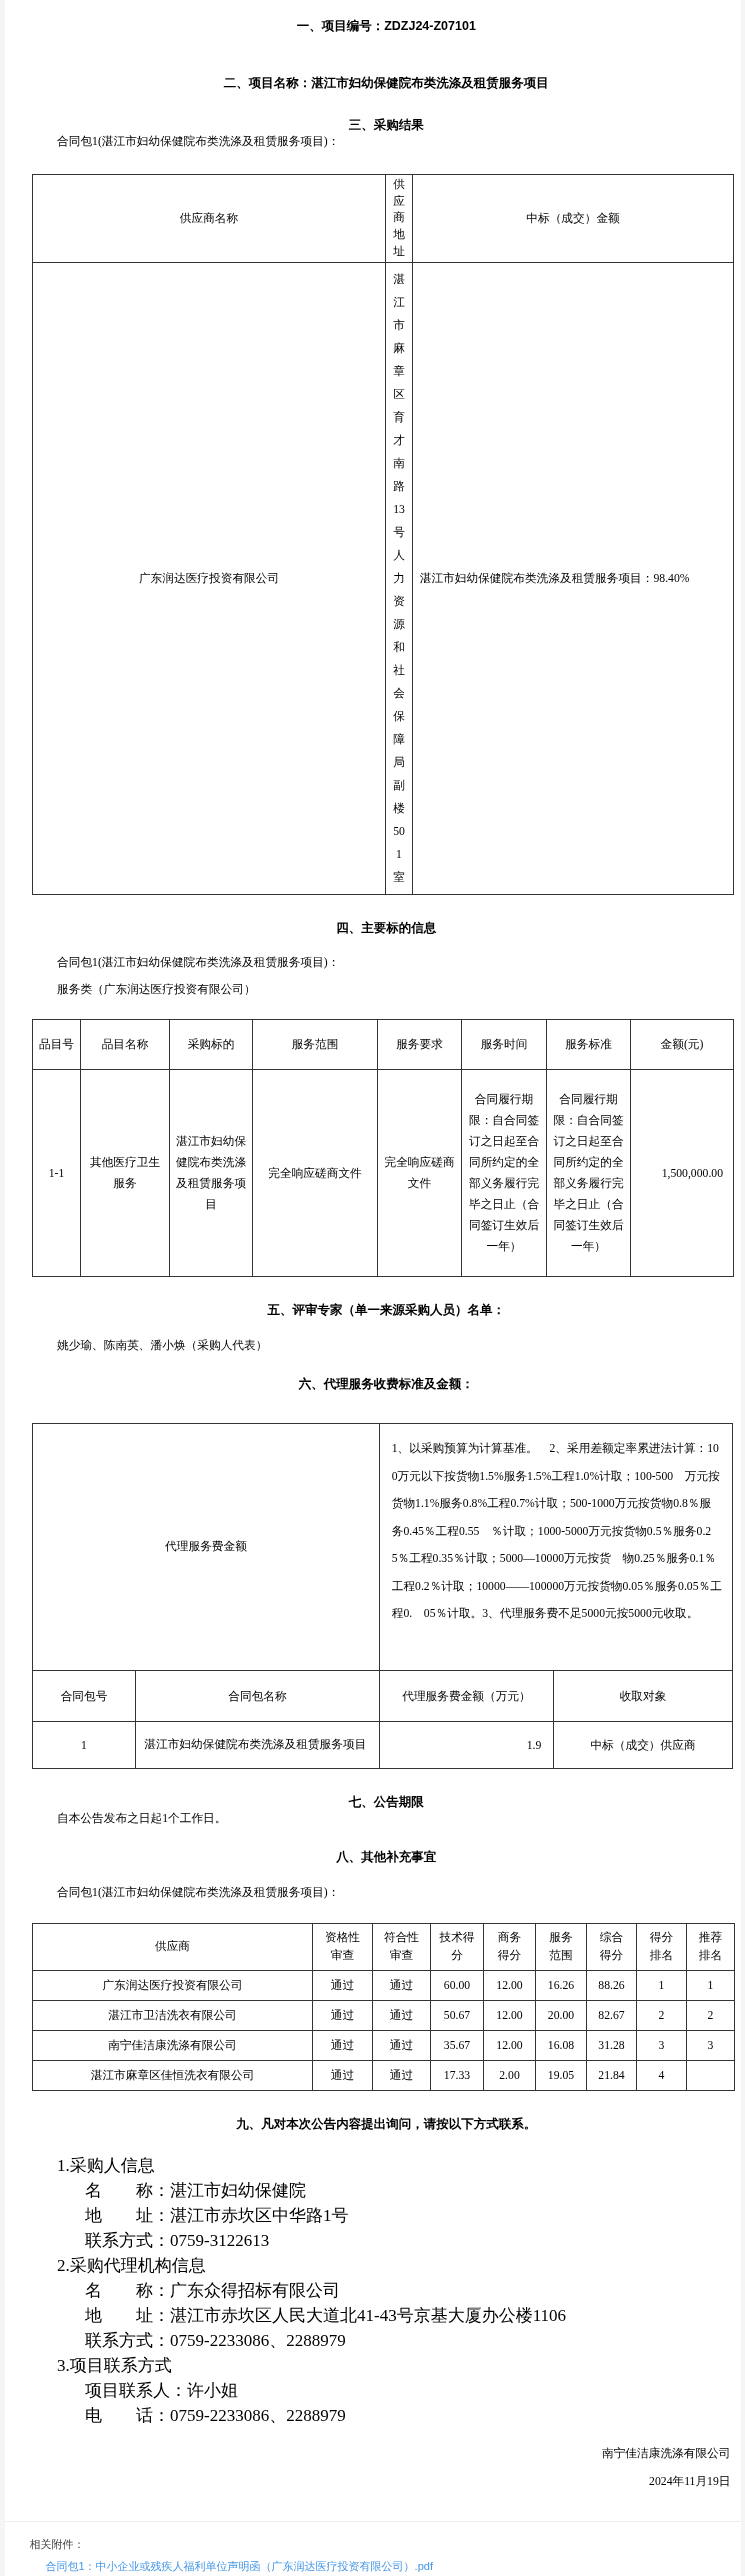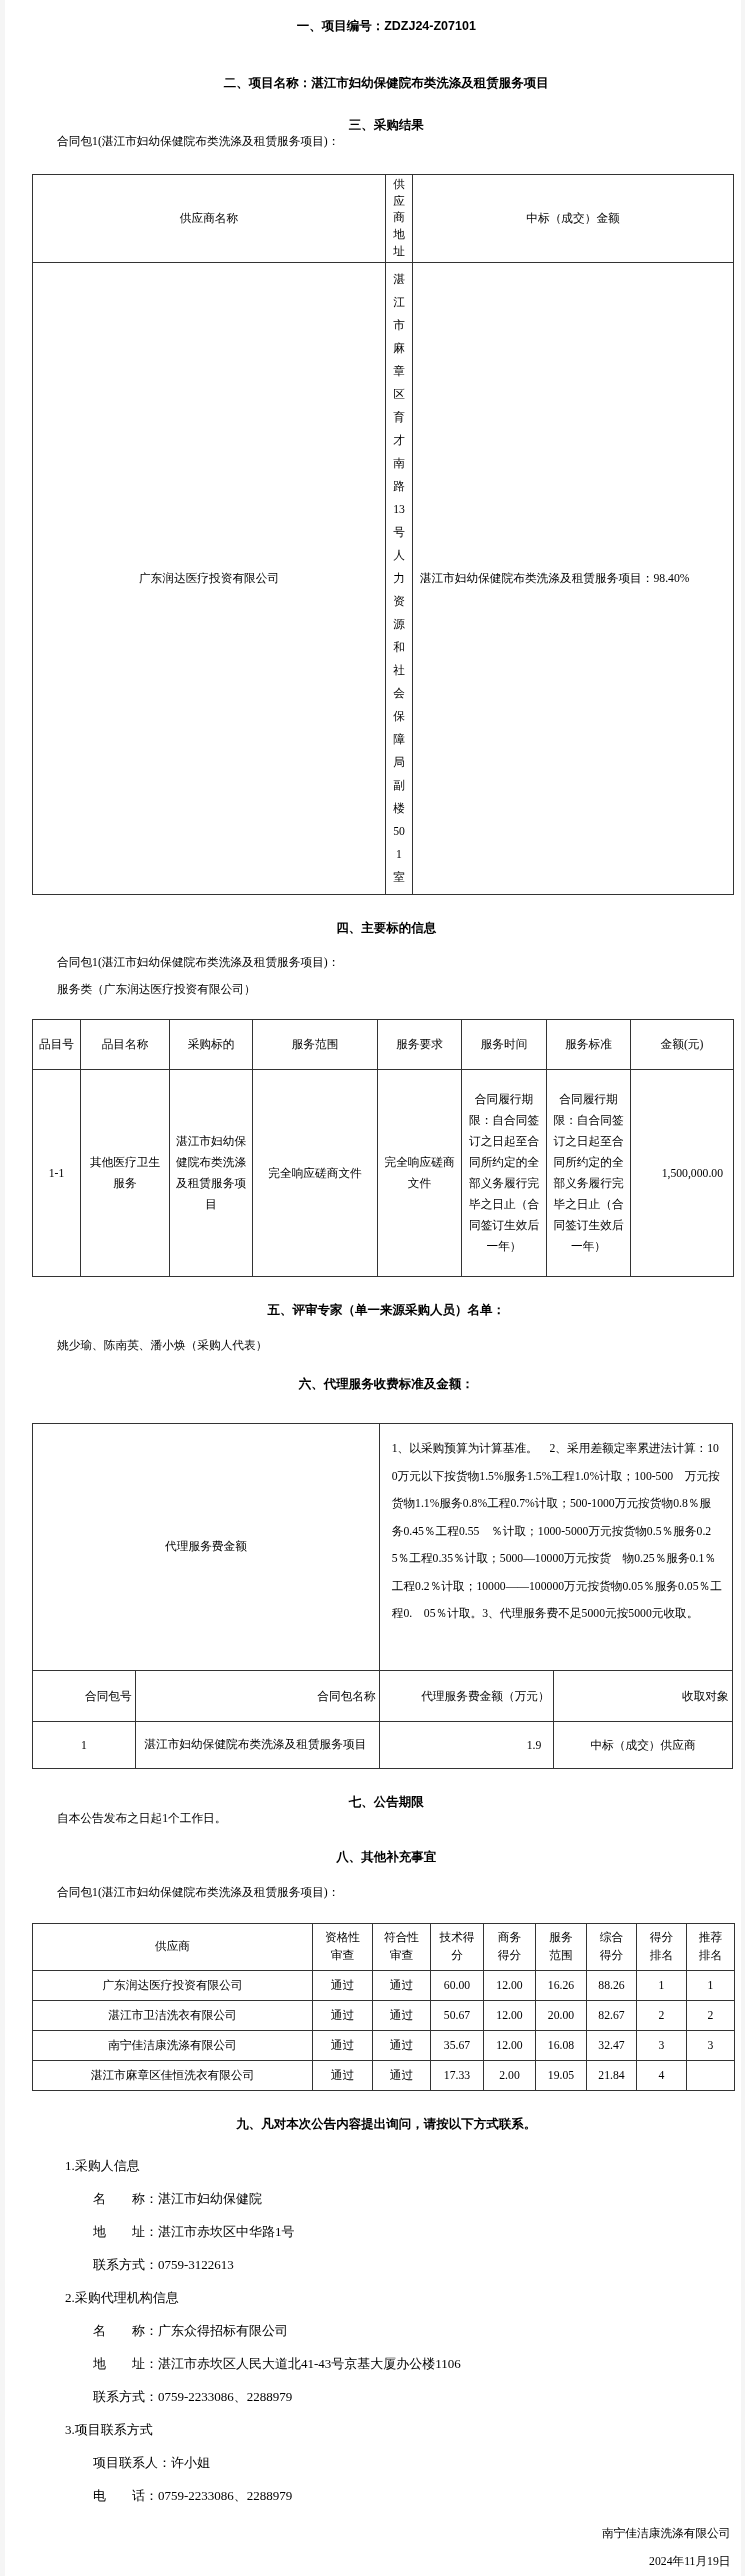--- a/index.html
+++ b/index.html
@@ -21,28 +21,28 @@
   .t1-data .addr{line-height:23px;padding:5px;text-align:center;}
   .t1-data .amount{text-align:left;vertical-align:middle;padding:3.3px 6.7px;}
   
   .t2 td.head{height:42px;}
   .t2 td.body{height:200px;line-height:21px;}
   .t2 .money{text-align:right;padding-right:10px;}
   
   .t3 .std-label{height:240px;}
   .t3 .std-text{text-align:left;vertical-align:top;line-height:27.5px;
                 padding:11.7px 10px 0 11.7px;}
-  .t3 td.head{height:43px;text-align:right;}
+  .t3 td.head{height:43px;}
   .t3 td.body{height:40px;}
   .t3 .pkg-name{text-align:left;line-height:20px;padding-left:8.3px;}
   .t3 .fee-val{text-align:right;padding-right:11.7px;}
   
   .t4 td.head{height:43px;line-height:18.3px;padding:1.7px 8.3px;}
   .t4 td.body{height:22.5px;}
-  .contact-line{font-size:13px;line-height:25px;margin:8px;}
+  .contact-line{font-size:17px;line-height:25px;margin:0;}
   .sign-block{text-align:right;padding-right:10px;font-size:11.7px;line-height:28px;
               margin-top:11.7px;}
   
   .attachments{margin-top:25px;border-top:0.8px solid #eee;padding:15px 0 0 25px;
                font-family:"Liberation Sans","DejaVu Sans",sans-serif;}
   .attach-label{font-size:11px;color:#444;margin:0 0 5px 0;}
   .attach-link{display:block;font-size:11px;color:#4596e6;text-decoration:none;
                line-height:18.3px;padding-left:16px;cursor:pointer;}
 </style>
 </head>
@@ -199,21 +199,21 @@
         <td class="body">2</td>
         <td class="body">2</td>
       </tr>
       <tr>
         <td class="body">南宁佳洁康洗涤有限公司</td>
         <td class="body">通过</td>
         <td class="body">通过</td>
         <td class="body">35.67</td>
         <td class="body">12.00</td>
         <td class="body">16.08</td>
-        <td class="body">32.47</td>
+        <td class="body">31.28</td>
         <td class="body">3</td>
         <td class="body">3</td>
       </tr>
       <tr>
         <td class="body">湛江市麻章区佳恒洗衣有限公司</td>
         <td class="body">通过</td>
         <td class="body">通过</td>
         <td class="body">17.33</td>
         <td class="body">2.00</td>
         <td class="body">19.05</td>

